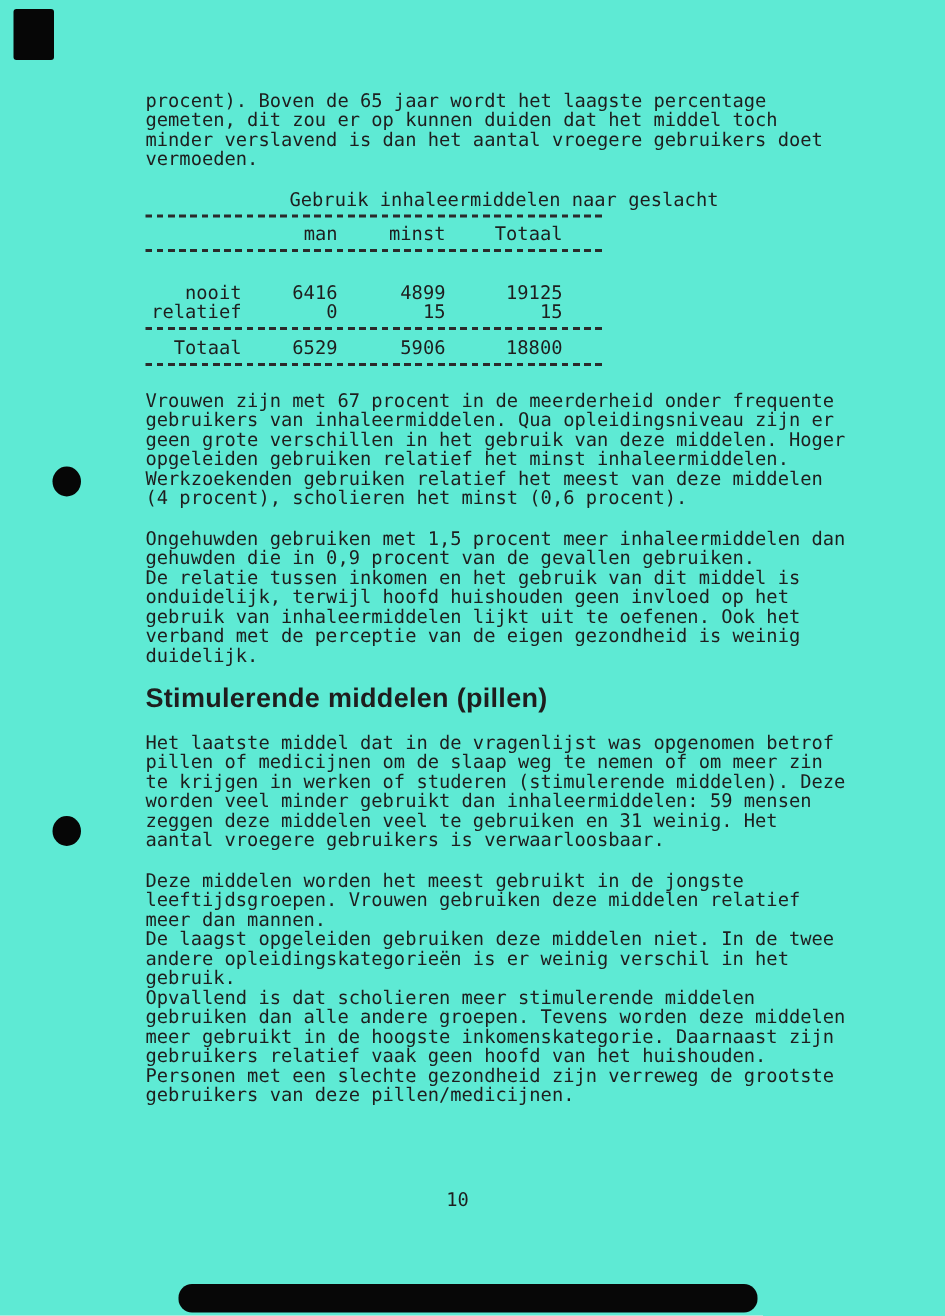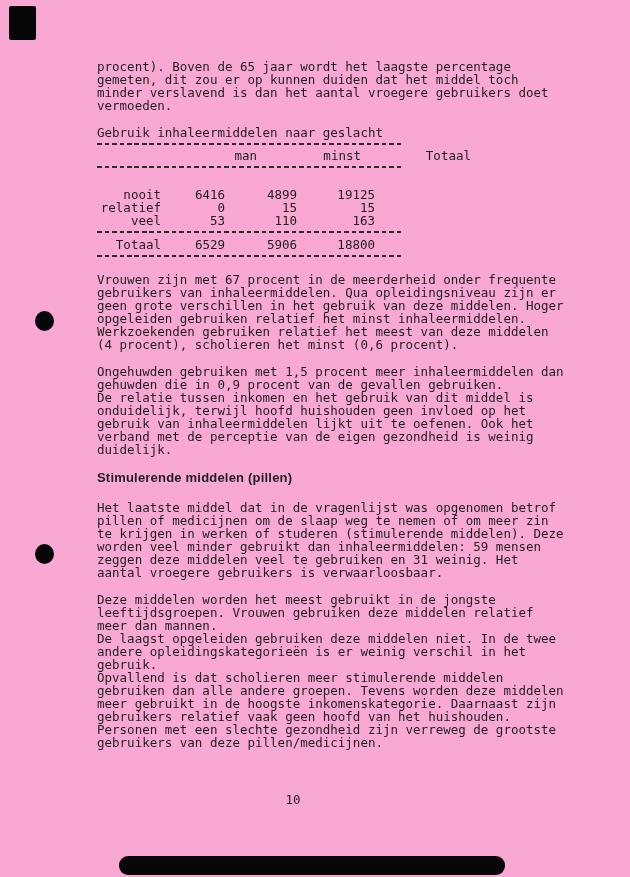--- a/index.html
+++ b/index.html
@@ -5,21 +5,21 @@
   html, body {
     margin: 0;
     padding: 0;
     background: #e9e9e6;
   }
   .sheet {
     position: relative;
     width: 630px;
     height: 877px;
     margin: 0 auto;
-    background: #f9a8d4;
+    background: #5eead4;
     overflow: hidden;
     font-family: "DejaVu Sans Mono", monospace;
     color: #1e1e1e;
   }
   
   .corner-mark {
     position: absolute;
     left: 9px; top: 6px;
     width: 27px; height: 34px;
     background: #060606;
@@ -54,53 +54,54 @@
     margin: 0 0 14px 0;
     white-space: pre-line;
   }
 
   
   .table-block {
     margin: 4px 0 16px 0;
   }
   .t-title {
     margin-bottom: 3px;
+    text-align: center;
   }
   .dashes {
     width: 305px;
     height: 2px;
     margin: 4px 0;
     background: repeating-linear-gradient(90deg, #2b2b2b 0 4.5px, transparent 4.5px 7.5px);
   }
   .t-grid {
     display: grid;
     grid-template-columns: 64px 64px 72px 78px;
     width: 305px;
     line-height: 13px;
   }
   .t-cell {
     text-align: right;
     white-space: nowrap;
   }
-  .t-head { margin: 2px 0 3px 0; gap: 32px; }
+  .t-head { margin: 2px 0 3px 0; }
   .t-body { margin: 20px 0 4px 0; }
   .t-total { margin: 5px 0 4px 0; }
 
   .section-heading {
     font-family: "Liberation Sans", sans-serif;
     font-weight: bold;
-    font-size: 13px;
+    font-size: 18px;
     line-height: 16px;
     margin: 8px 0 15px 0;
     letter-spacing: 0.2px;
   }
 
   .page-number {
     position: absolute;
-    left: 4px;
+    left: 16px;
     top: 792px;
     width: 578px;
     text-align: center;
     font-size: 12.5px;
   }
 </style>
 </head>
 <body>
 
 <div class="sheet">
@@ -135,26 +136,20 @@
           <div class="t-cell">6416</div>
           <div class="t-cell">4899</div>
           <div class="t-cell">19125</div>
         </div>
         <div class="t-grid">
           <div class="t-cell">relatief</div>
           <div class="t-cell">0</div>
           <div class="t-cell">15</div>
           <div class="t-cell">15</div>
         </div>
-        <div class="t-grid">
-          <div class="t-cell">veel</div>
-          <div class="t-cell">53</div>
-          <div class="t-cell">110</div>
-          <div class="t-cell">163</div>
-        </div>
       </div>
       <div class="dashes"></div>
 
       <div class="t-grid t-total">
         <div class="t-cell">Totaal</div>
         <div class="t-cell">6529</div>
         <div class="t-cell">5906</div>
         <div class="t-cell">18800</div>
       </div>
       <div class="dashes"></div>

